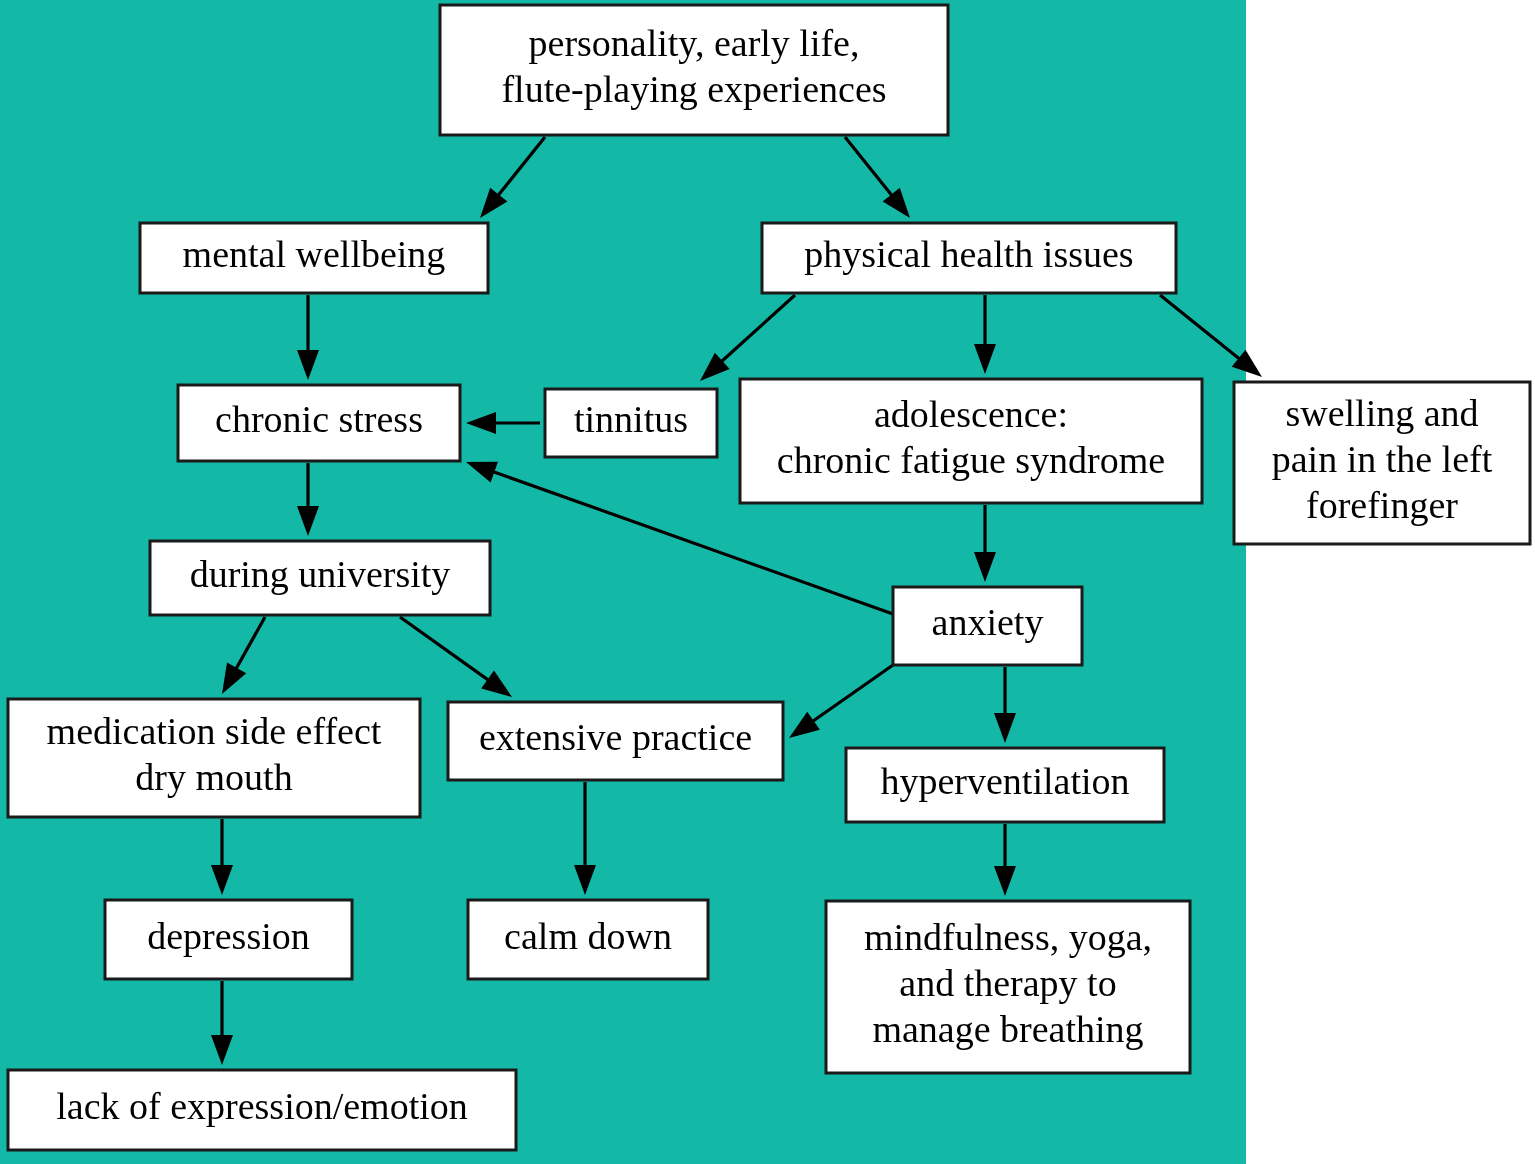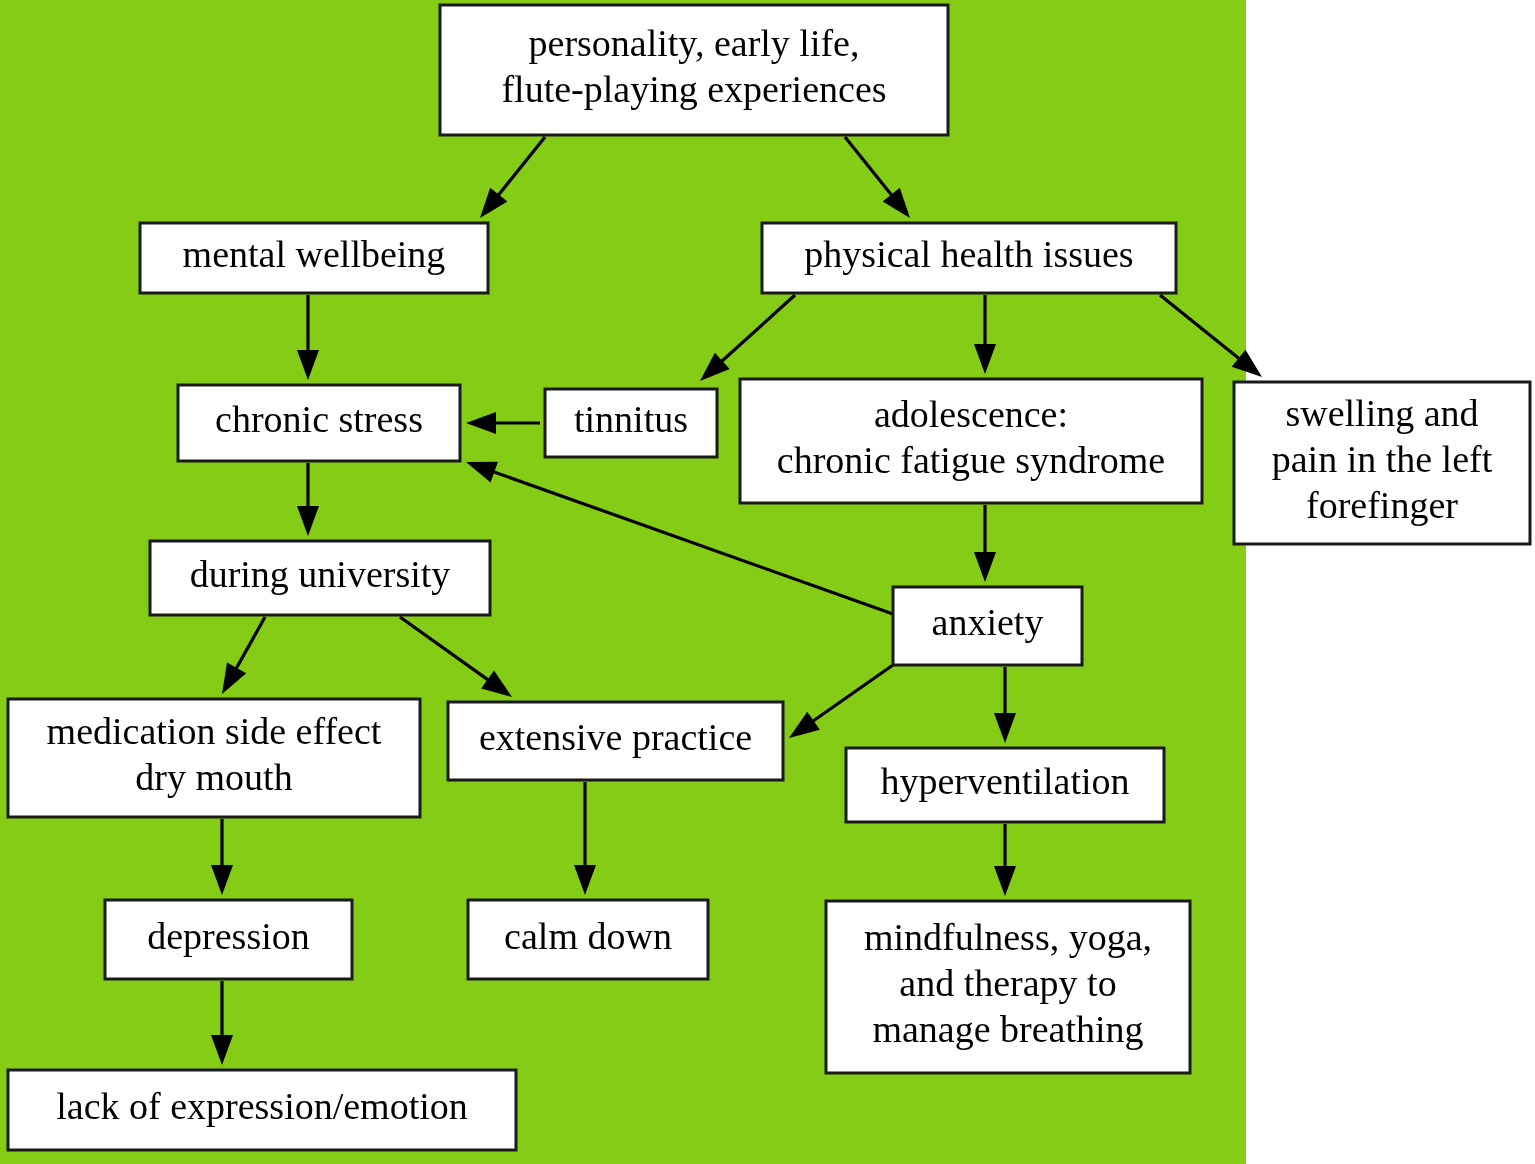--- a/index.html
+++ b/index.html
@@ -10,21 +10,21 @@
   body {
     width: 1535px;
     height: 1164px;
     font-family: "Liberation Serif", "DejaVu Serif", serif;
     overflow: hidden;
   }
   #flowchart-root {
     position: relative;
     width: 1246px;
     height: 1164px;
-    background: #84cc16;
+    background: #14b8a6;
   }
   svg#diagram {
     display: block;
     width: 1535px;
     height: 1164px;
   }
   .node-rect {
     fill: #ffffff;
     stroke: #1a1a1a;
     stroke-width: 3;

